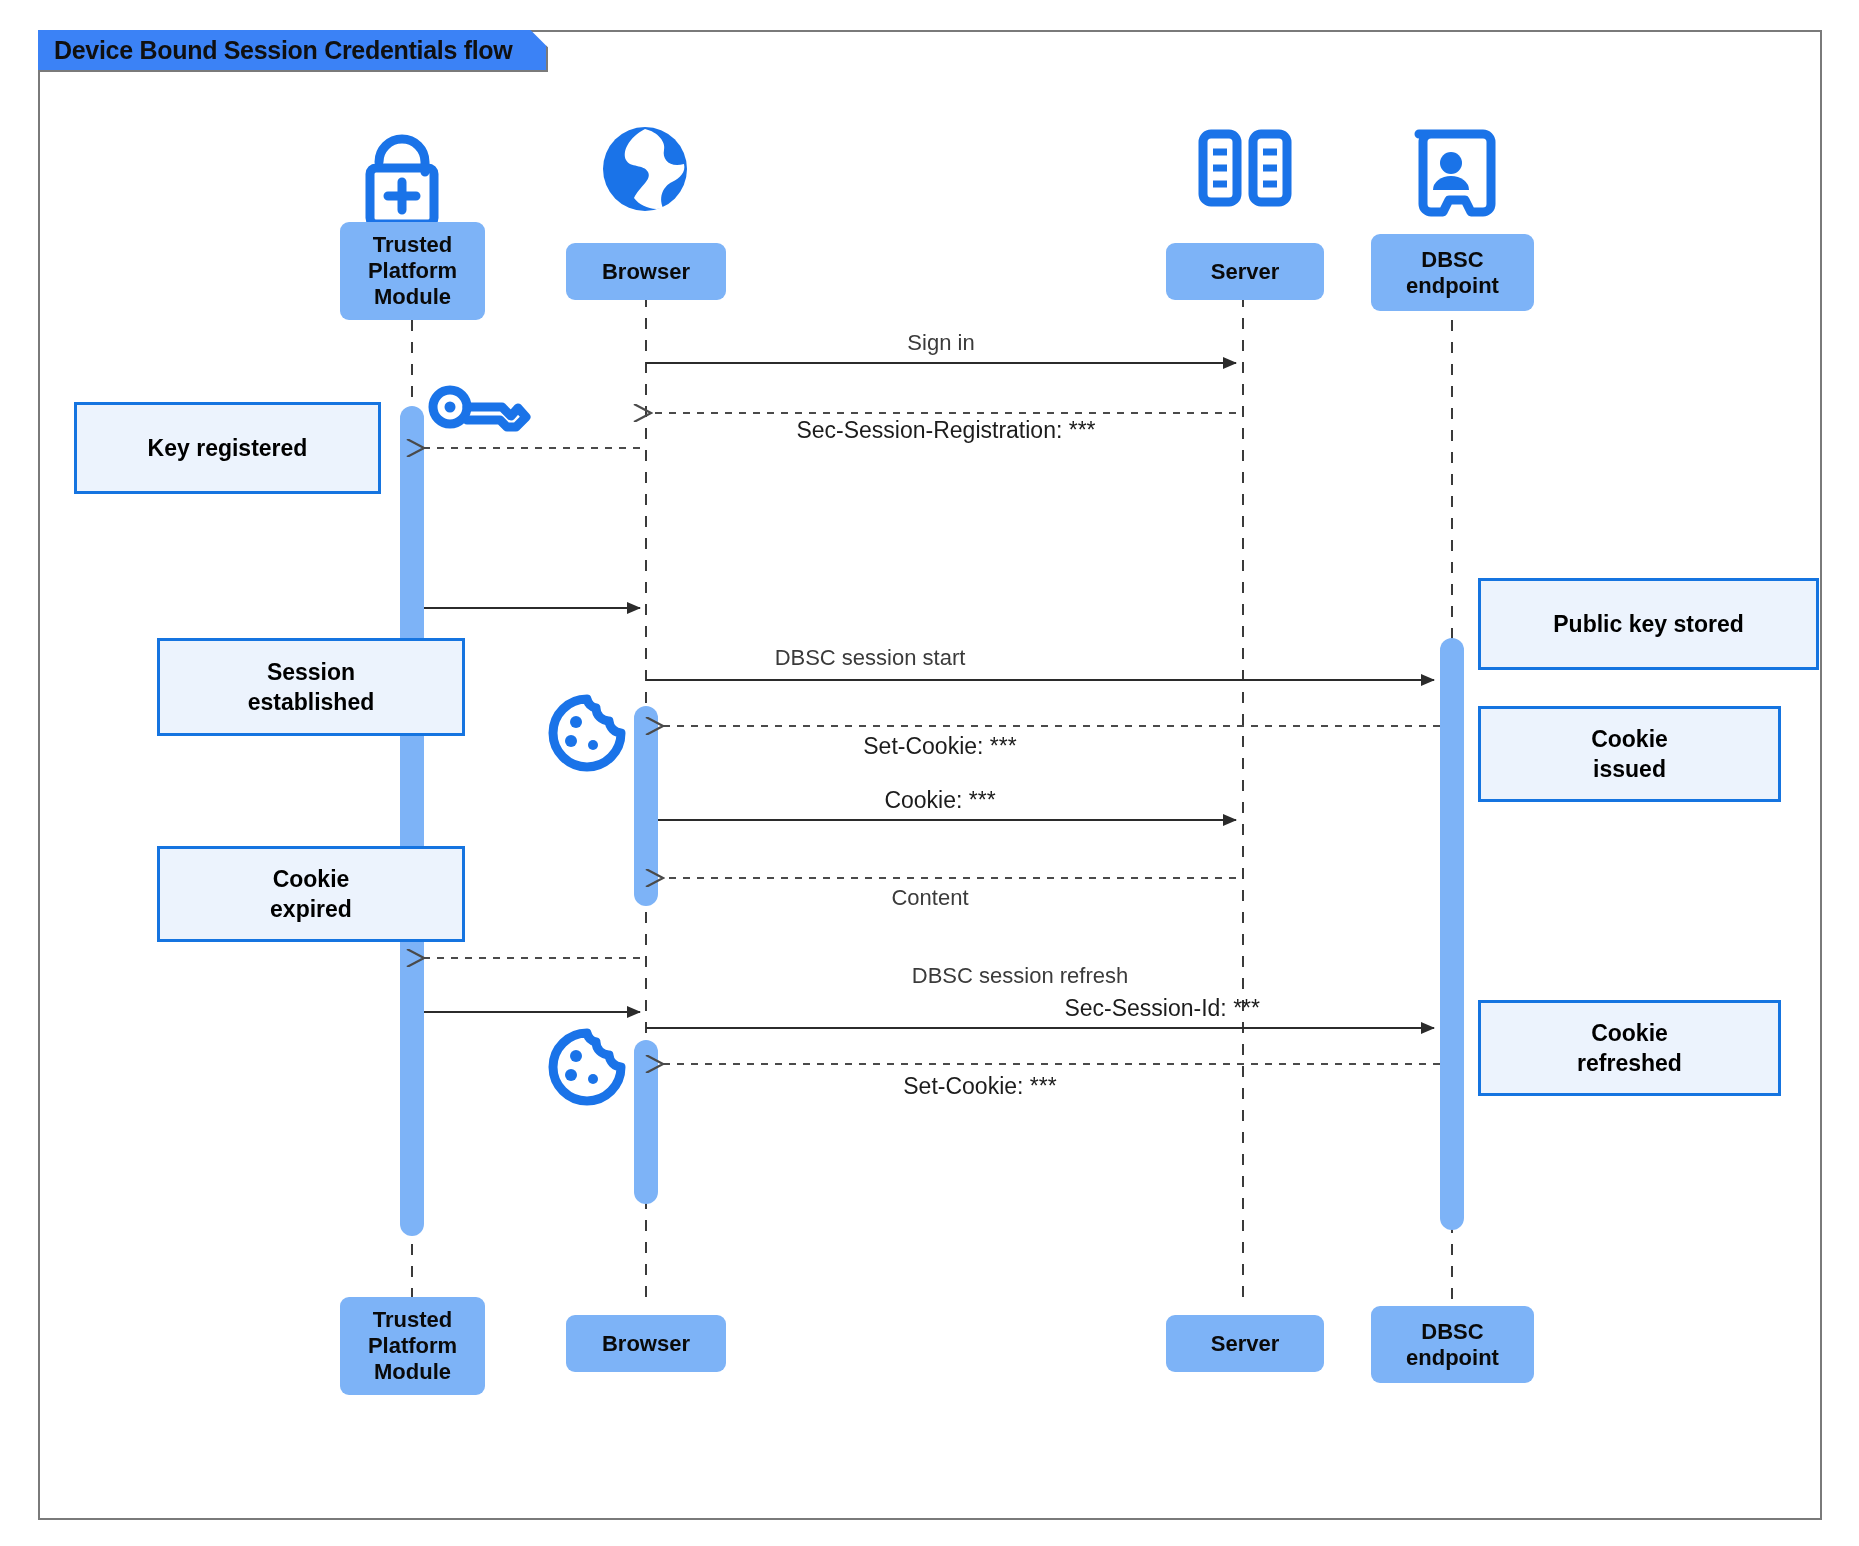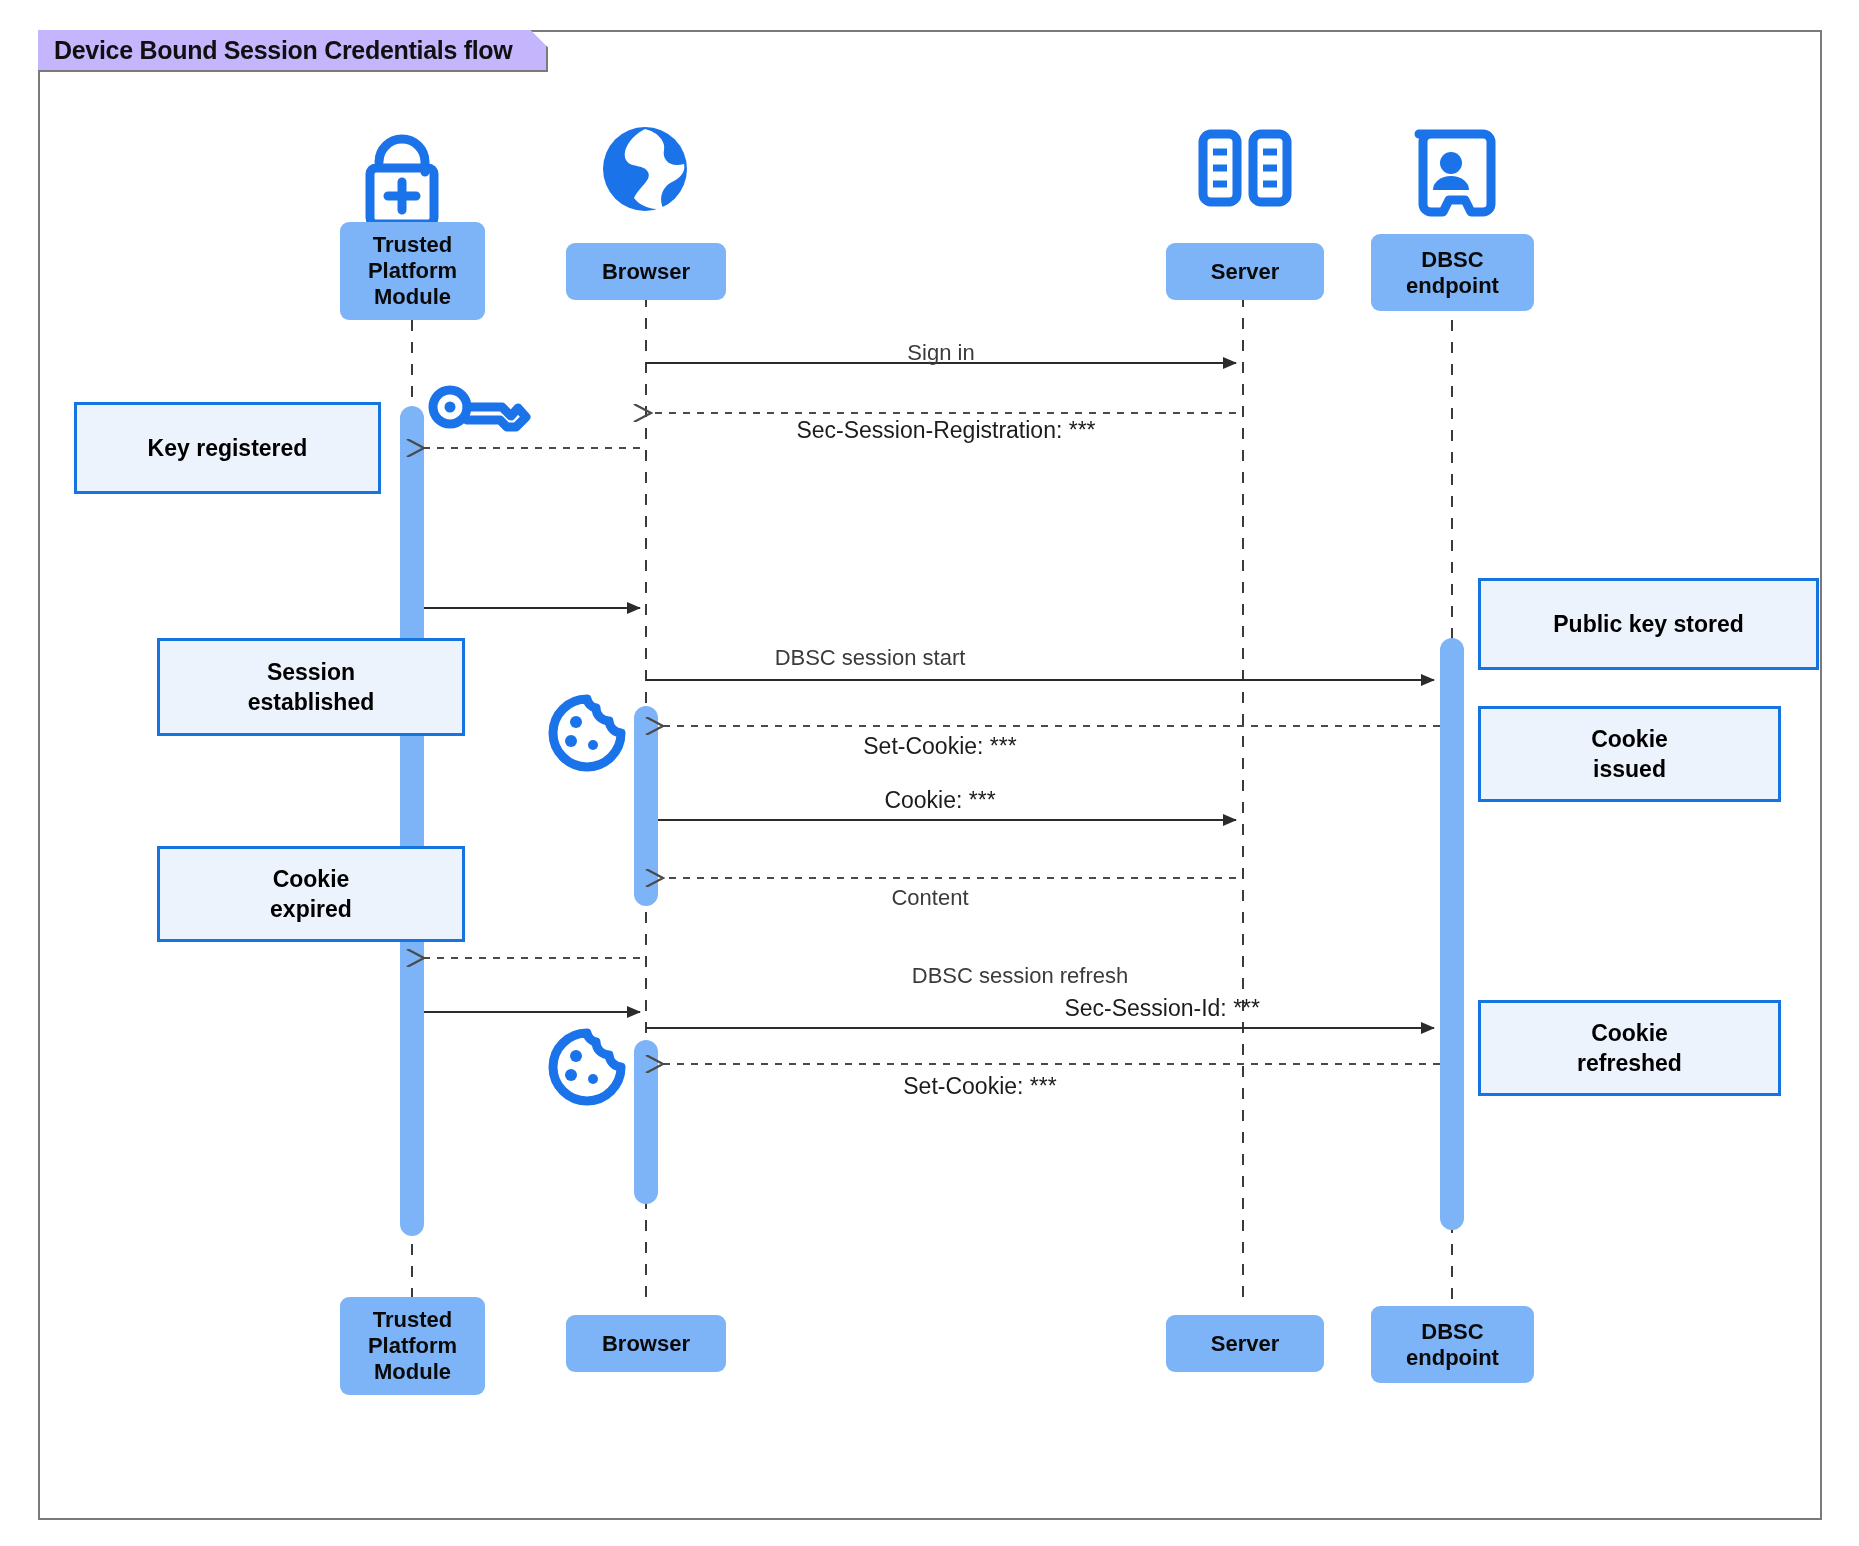--- a/index.html
+++ b/index.html
@@ -25,21 +25,21 @@
     border: 2px solid #7a7a7a;
     box-sizing: border-box;
     background: transparent;
   }
   #frame-title {
     position: absolute;
     left: 38px;
     top: 30px;
     height: 42px;
     box-sizing: border-box;
-    background: #c4b5fd;
+    background: #3b82f6;
     border-right: 2px solid #7a7a7a;
     border-bottom: 2px solid #7a7a7a;
     padding: 0 34px 0 16px;
     display: flex;
     align-items: center;
     -webkit-clip-path: polygon(0 0, calc(100% - 18px) 0, 100% 18px, 100% 100%, 0 100%);
     clip-path: polygon(0 0, calc(100% - 18px) 0, 100% 18px, 100% 100%, 0 100%);
   }
   #frame-title span {
     font-size: 25px;
@@ -283,21 +283,21 @@
   <div class="note" style="left:1478px; top:706px; width:303px; height:96px; flex-direction:column;">
     <div>Cookie</div>
     <div>issued</div>
   </div>
 
   <div class="note" style="left:1478px; top:1000px; width:303px; height:96px; flex-direction:column;">
     <div>Cookie</div>
     <div>refreshed</div>
   </div>
 
-  <div class="msg plain" style="left:841px; top:340px; width:200px;">
+  <div class="msg plain" style="left:841px; top:330px; width:200px;">
     <span>Sign in</span>
   </div>
 
   <div class="msg mono" style="left:646px; top:417px; width:600px;">
     <span>Sec-Session-Registration: ***</span>
   </div>
 
   <div class="msg plain" style="left:660px; top:645px; width:420px;">
     <span>DBSC session start</span>
   </div>

